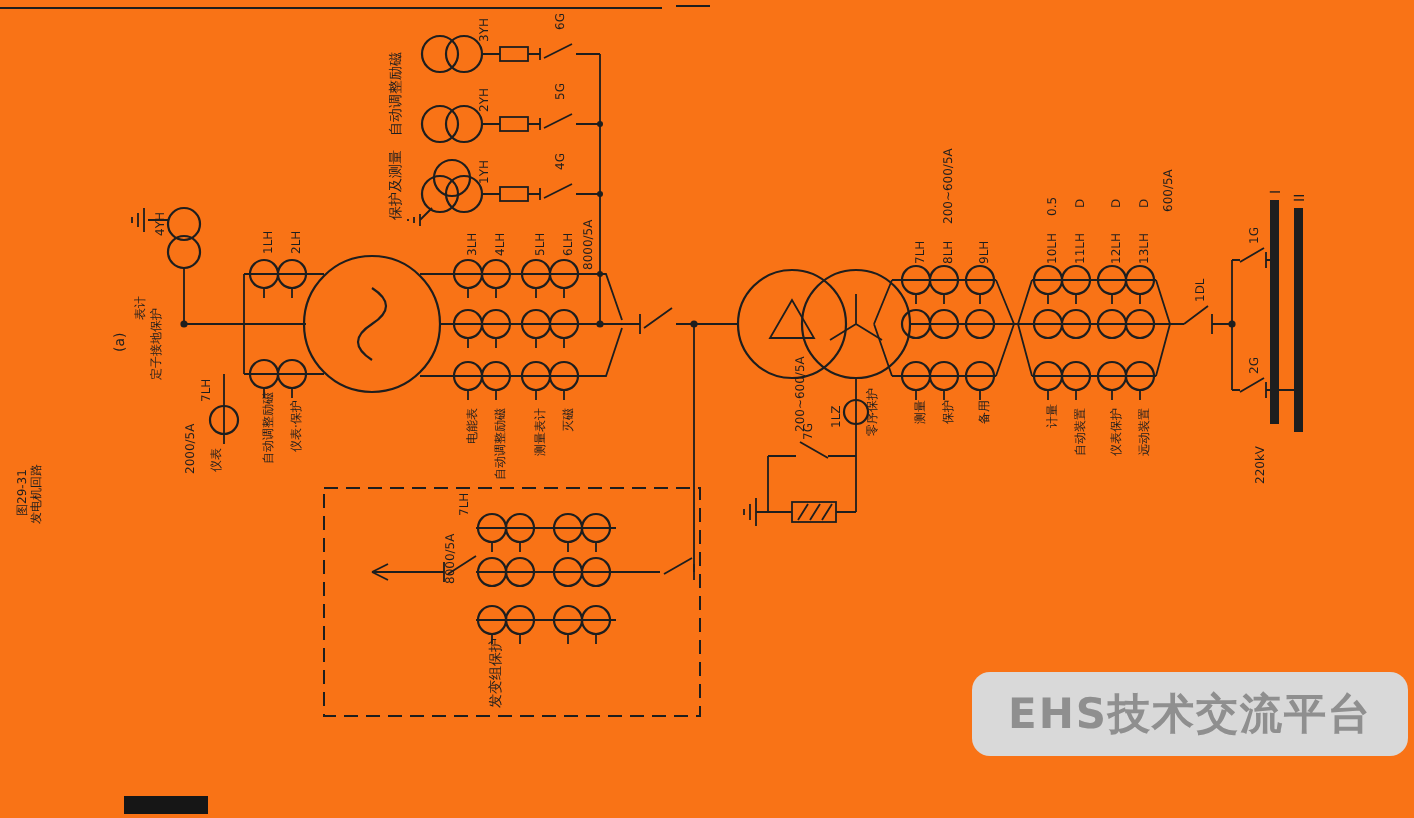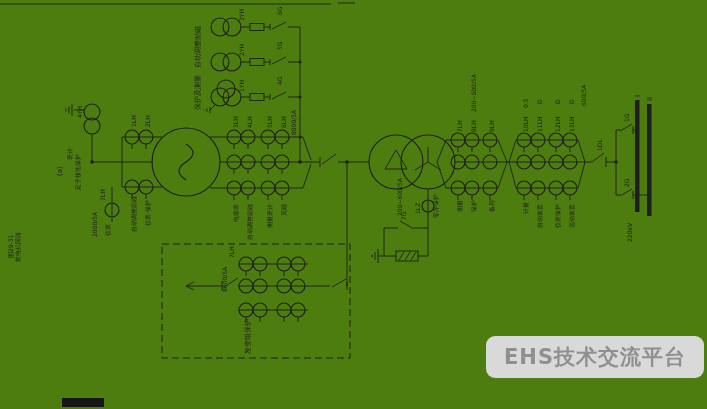--- a/index.html
+++ b/index.html
@@ -1,16 +1,16 @@
 <!DOCTYPE html>
 <html><head>
 <meta charset="utf-8">
 <style>
   html,body{margin:0;padding:0;background:#ffffff;}
-  #stage{position:relative;width:707px;height:409px;background:#4d7c0f;overflow:hidden;
+  #stage{position:relative;width:707px;height:409px;background:#f97316;overflow:hidden;
          font-family:"DejaVu Sans",sans-serif;}
   svg{position:absolute;left:0;top:0;}
   svg text{fill:#1e1e1e;font-family:"DejaVu Sans",sans-serif;}
   .ln{stroke:#1e1e1e;stroke-width:0.9;fill:none;}
   .ln2{stroke:#1e1e1e;stroke-width:1.1;fill:none;}
   .ct{stroke:#1e1e1e;stroke-width:1.1;fill:none;}
   .dot{fill:#1e1e1e;}
   .dash{stroke:#1e1e1e;stroke-width:1;fill:none;stroke-dasharray:7 4;}
   .t7{font-size:7px;}
   .t6{font-size:6px;}

